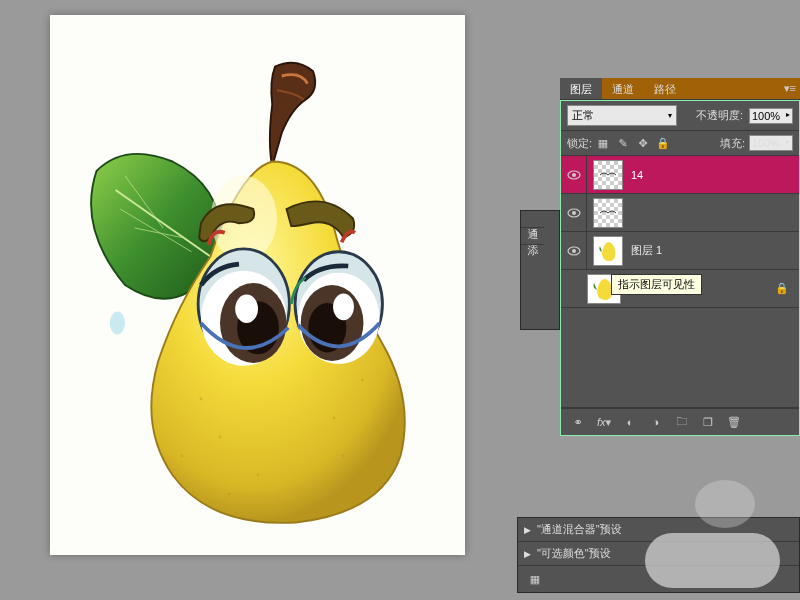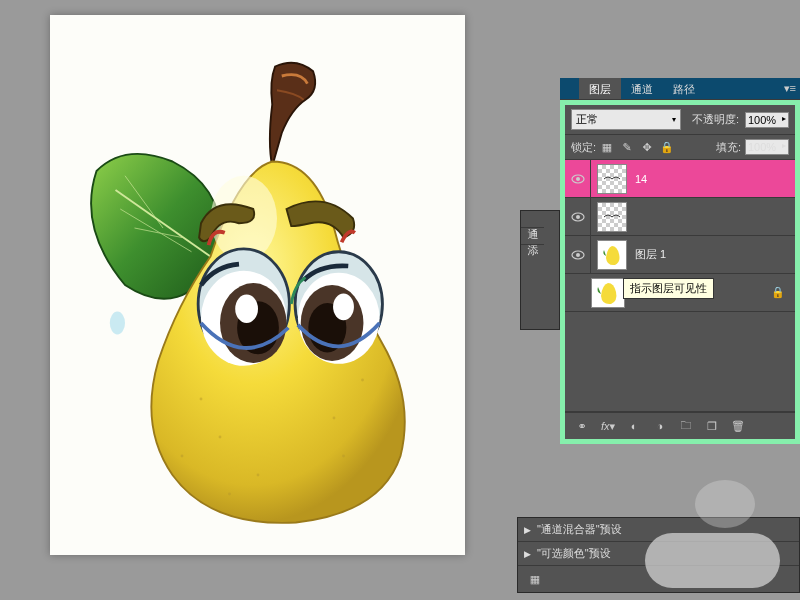--- a/index.html
+++ b/index.html
@@ -2,51 +2,51 @@
 <html><head>
 <meta charset="utf-8">
 <style>
 * { margin: 0; padding: 0; box-sizing: border-box; font-family: "Microsoft YaHei", sans-serif; font-size: 11px; }
 body { background: #9a9a9a; width: 800px; height: 600px; overflow: hidden; position: relative; }
 
 .canvas-area { position: absolute; left: 50px; top: 15px; width: 415px; height: 540px; background: #fdfdf9; box-shadow: 0 0 8px rgba(0,0,0,0.3); }
 .canvas-inner { width: 100%; height: 100%; display: flex; align-items: center; justify-content: center; }
 
 .panel-tabs-top { position: absolute; right: 0; top: 78px; width: 240px; background: #6b6b6b; }
-.tabs-row { display: flex; background: #0c4a6e; border-bottom: 1px solid #3a3a3a; height: 22px; padding-left: 19px; }
+.tabs-row { display: flex; background: #a16207; border-bottom: 1px solid #3a3a3a; height: 22px; }
 .tab { padding: 4px 10px; color: #ddd; cursor: pointer; }
 .tab.active { background: #535353; color: #fff; }
 .tab-menu { margin-left: auto; width: 20px; display: flex; align-items: center; justify-content: center; color: #ccc; }
 
-.layers-panel { position: absolute; right: 0; top: 100px; width: 240px; background: #535353; border: 5px solid #86efac; }
+.layers-panel { position: absolute; right: 0; top: 100px; width: 240px; background: #535353; border: 1px solid #86efac; }
 .blend-row { display: flex; align-items: center; padding: 4px 6px; gap: 6px; border-bottom: 1px solid #3a3a3a; }
 .blend-select { flex: 0 0 110px; background: #e8e8e8; border: 1px solid #888; padding: 2px 4px; display: flex; align-items: center; justify-content: space-between; }
 .opacity-lbl { color: #ddd; margin-left: auto; }
 .pct-box { width: 44px; background: #e8e8e8; border: 1px solid #888; padding: 1px 2px; display: flex; }
 .tri { margin-left: auto; font-size: 8px; }
 
 .lock-row { display: flex; align-items: center; padding: 4px 6px; gap: 4px; border-bottom: 1px solid #3a3a3a; color: #ddd; }
 .lock-icons { display: flex; gap: 6px; }
 .lock-icon { width: 14px; height: 14px; display: flex; align-items: center; justify-content: center; color: #ccc; }
 
 .layer-list { background: #535353; }
 .layer-row { display: flex; align-items: center; height: 38px; border-bottom: 1px solid #3a3a3a; }
-.layer-row.selected { background: #ec4899; }
+.layer-row.selected { background: #be185d; }
 .vis-col { width: 26px; height: 100%; display: flex; align-items: center; justify-content: center; border-right: 1px solid #3a3a3a; }
 .eye { width: 14px; height: 10px; }
 .thumb { width: 30px; height: 30px; background: #fff; border: 1px solid #888; margin: 0 6px; position: relative; }
 .thumb .checker { position: absolute; inset: 0; background:
   repeating-conic-gradient(#ccc 0 25%, #fff 0 50%) 0 0/8px 8px; }
 .thumb .mini { position: absolute; inset: 0; display: flex; align-items: center; justify-content: center; }
 .layer-name { color: #eee; flex: 1; padding-left: 2px; }
 .layer-row.selected .layer-name { color: #fff; }
 
 .bg-row { display: flex; align-items: center; height: 38px; border-bottom: 1px solid #3a3a3a; position: relative; }
 .bg-row .thumb.big { width: 34px; height: 30px; background: #fff; border: 1px solid #888; margin-left: 26px; }
-.tooltip { position: absolute; left: 58px; top: 4px; background: #ffffe1; border: 1px solid #333; padding: 2px 6px; color: #000; white-space: nowrap; z-index: 5; }
+.tooltip { position: absolute; left: 50px; top: 4px; background: #ffffe1; border: 1px solid #333; padding: 2px 6px; color: #000; white-space: nowrap; z-index: 5; }
 .lock-right { position: absolute; right: 10px; color: #bbb; }
 
 .layer-gap { height: 100px; background: #535353; border-bottom: 1px solid #3a3a3a; }
 .panel-bottom { display: flex; align-items: center; gap: 4px; padding: 4px 6px; background: #535353; border-top: 1px solid #3a3a3a; }
 .pbtn { width: 22px; height: 18px; display: flex; align-items: center; justify-content: center; color: #ccc; }
 
 .adj-panel { position: absolute; right: 0; top: 517px; width: 283px; background: #535353; border: 1px solid #2a2a2a; }
 .adj-row { display: flex; align-items: center; padding: 4px 6px; border-bottom: 1px solid #3a3a3a; color: #ddd; }
 .adj-row .tri-r { margin-right: 6px; font-size: 9px; }
 .adj-bottom { display: flex; padding: 4px 6px; gap: 6px; }

